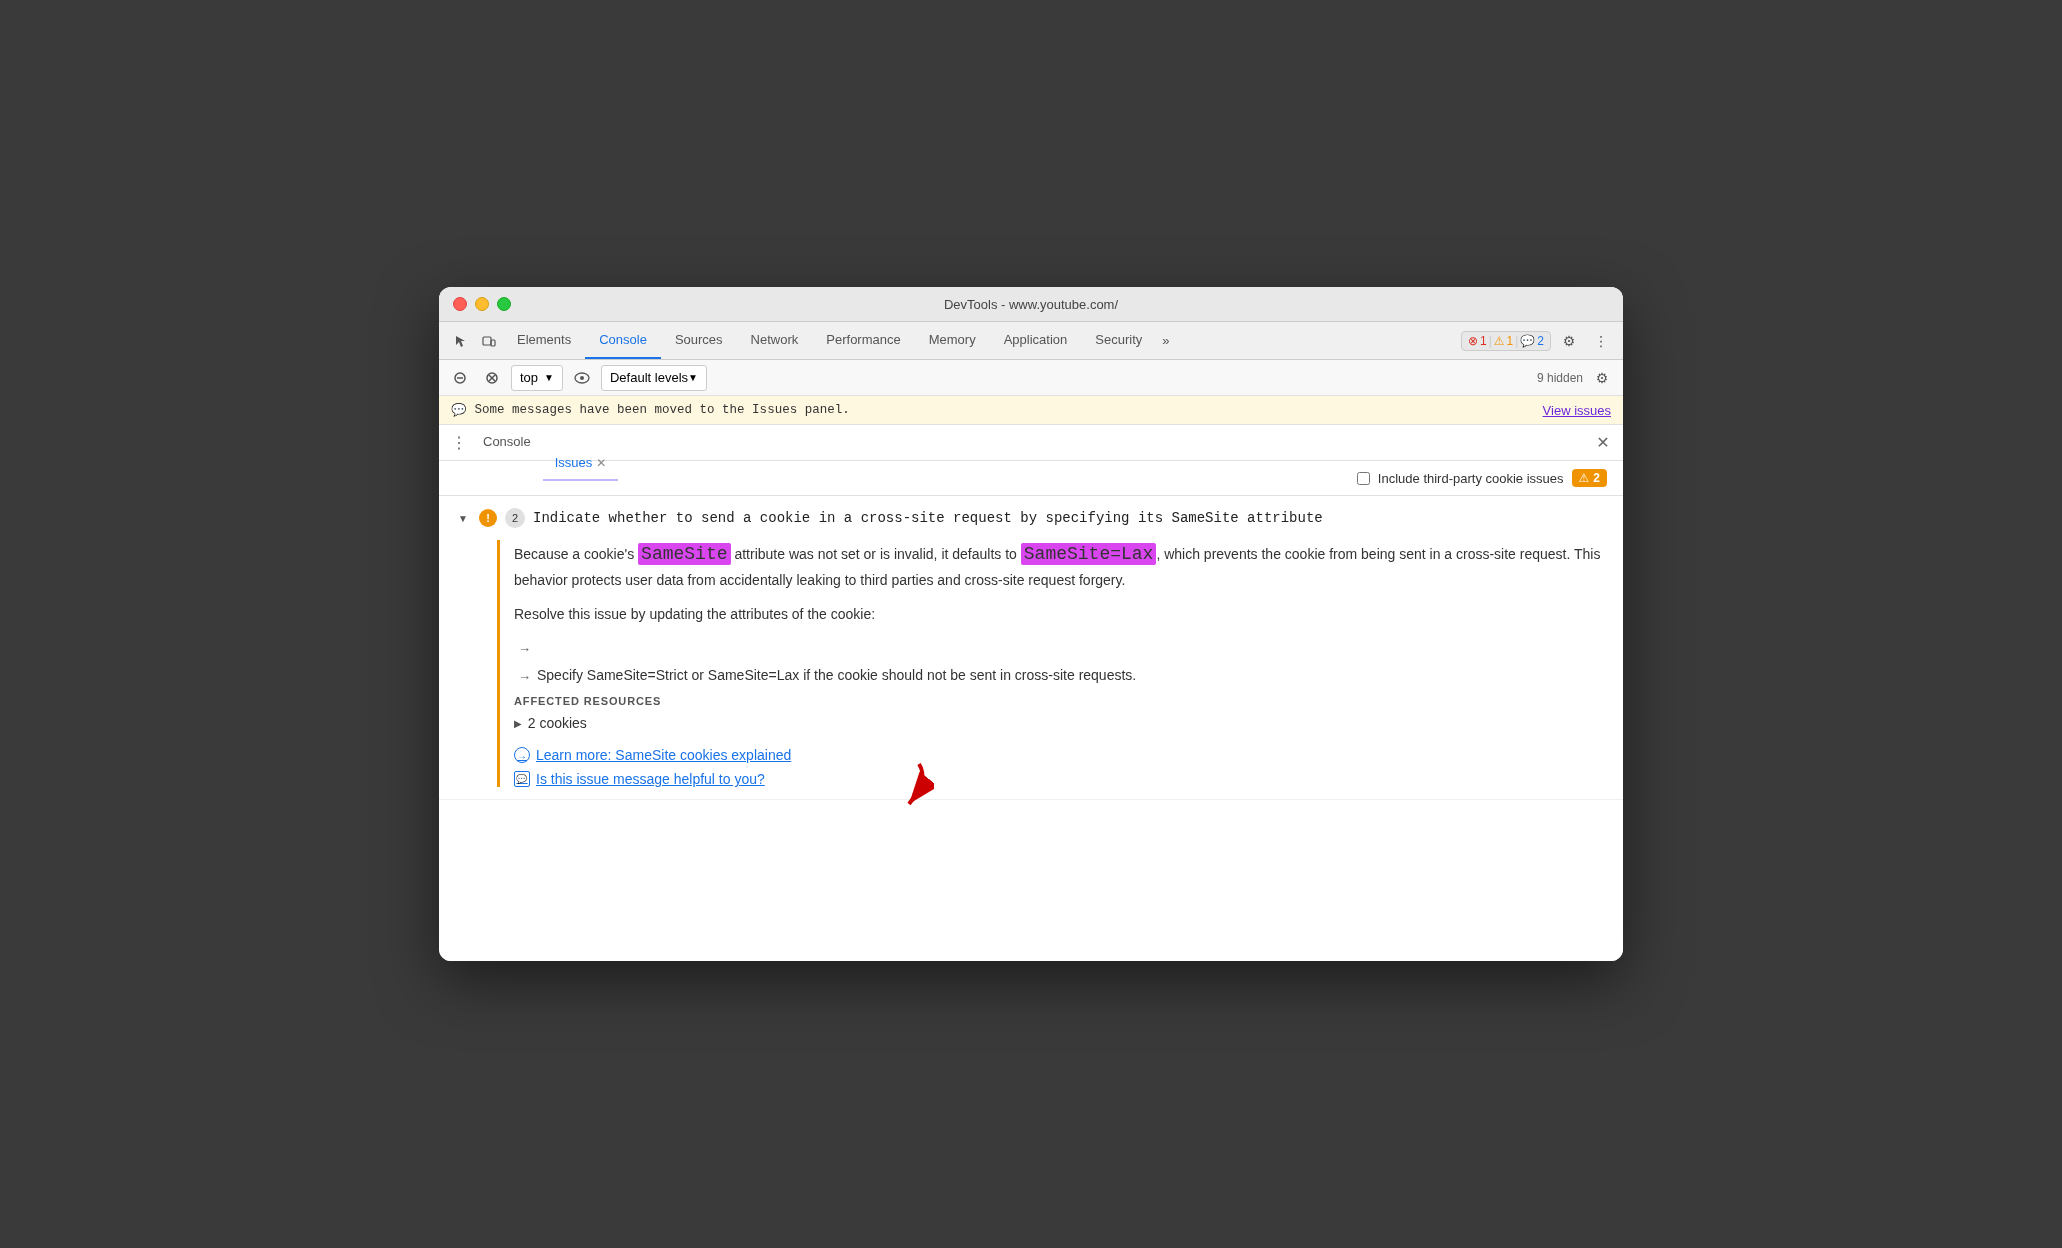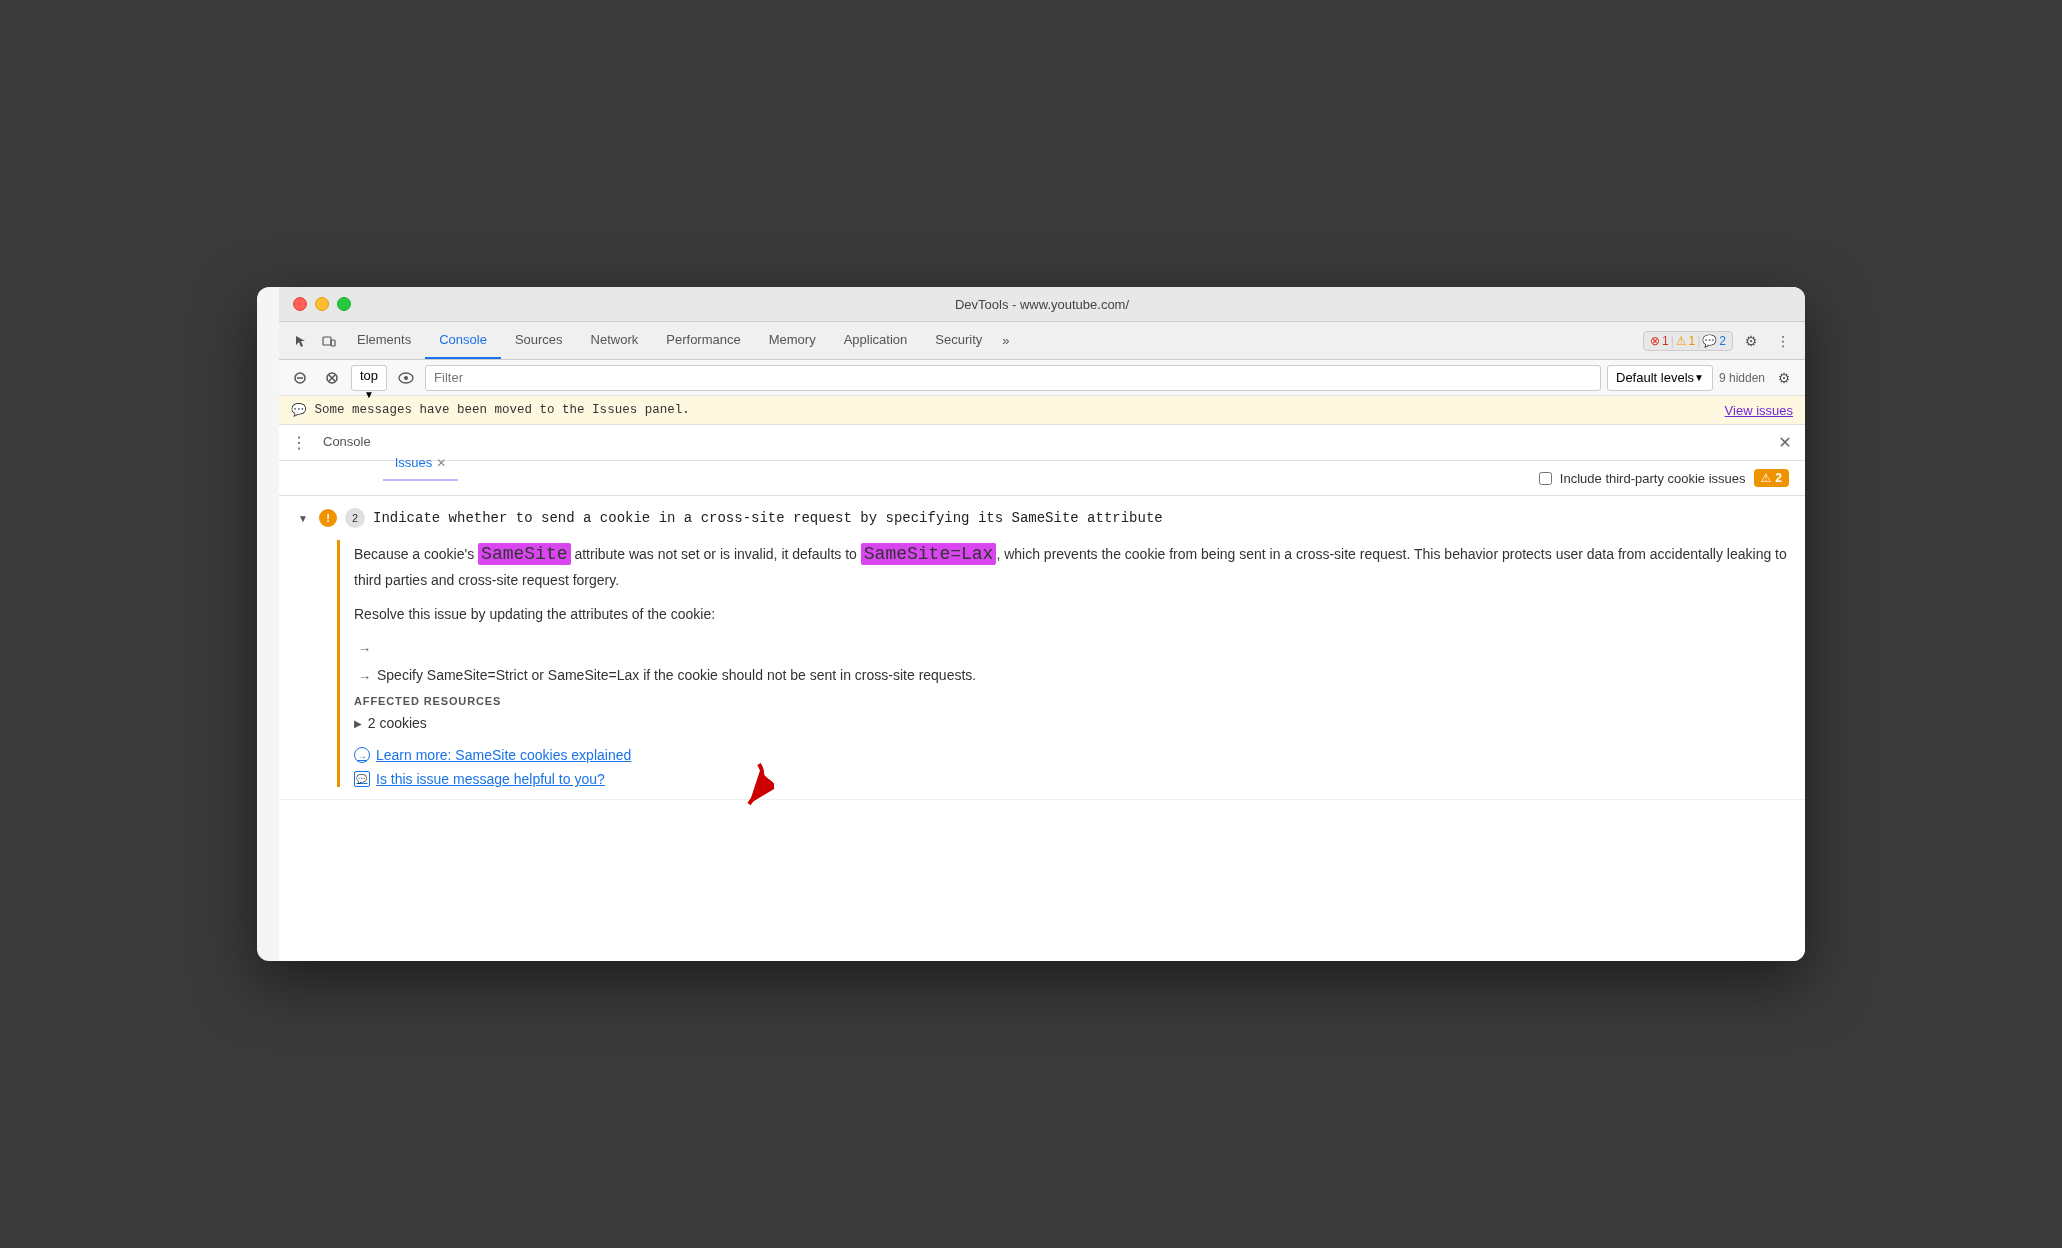--- a/index.html
+++ b/index.html
@@ -5,26 +5,25 @@
     * { box-sizing: border-box; margin: 0; padding: 0; }
     body {
       background: #3a3a3a;
       display: flex;
       align-items: center;
       justify-content: center;
       min-height: 100vh;
       font-family: -apple-system, BlinkMacSystemFont, 'Segoe UI', sans-serif;
     }
     .window {
-      width: 1548px;
+      width: 1184px;
       background: #f5f5f5;
       border-radius: 12px;
       box-shadow: 0 20px 60px rgba(0,0,0,0.5);
       overflow: hidden;
-      padding-left: 22px;
     }
     .titlebar {
       background: #e8e8e8;
       padding: 10px 14px;
       display: flex;
       align-items: center;
       border-bottom: 1px solid #ccc;
       position: relative;
     }
     .traffic-lights {
@@ -143,21 +142,20 @@
       display: flex;
       align-items: center;
       border: 1px solid #ccc;
       border-radius: 3px;
       padding: 2px 8px;
       font-size: 13px;
       background: white;
       cursor: pointer;
       gap: 6px;
       height: 26px;
-      flex-direction: column;
     }
     .filter-input {
       flex: 1;
       border: 1px solid #ccc;
       border-radius: 3px;
       padding: 2px 8px;
       font-size: 13px;
       height: 26px;
       outline: none;
       background: white;
@@ -499,21 +497,20 @@
     <div class="ctx-select">
       <span>top</span>
       <span style="font-size:10px;">▼</span>
     </div>
     <button class="console-toolbar-btn">
       <svg width="16" height="12" viewBox="0 0 16 12">
           <ellipse cx="8" cy="6" rx="7" ry="5" stroke="#555" stroke-width="1.3" fill="none"></ellipse>
           <circle cx="8" cy="6" r="2" fill="#555"></circle>
         </svg>
     </button>
-    <input class="filter-input" placeholder="Filter" style="">
     <div class="levels-btn">
       <span>Default levels</span>
       <span style="font-size:10px;">▼</span>
     </div>
     <div class="hidden-count">
       <span>9 hidden</span>
       <button class="gear-btn">⚙</button>
     </div>
   </div>
 

